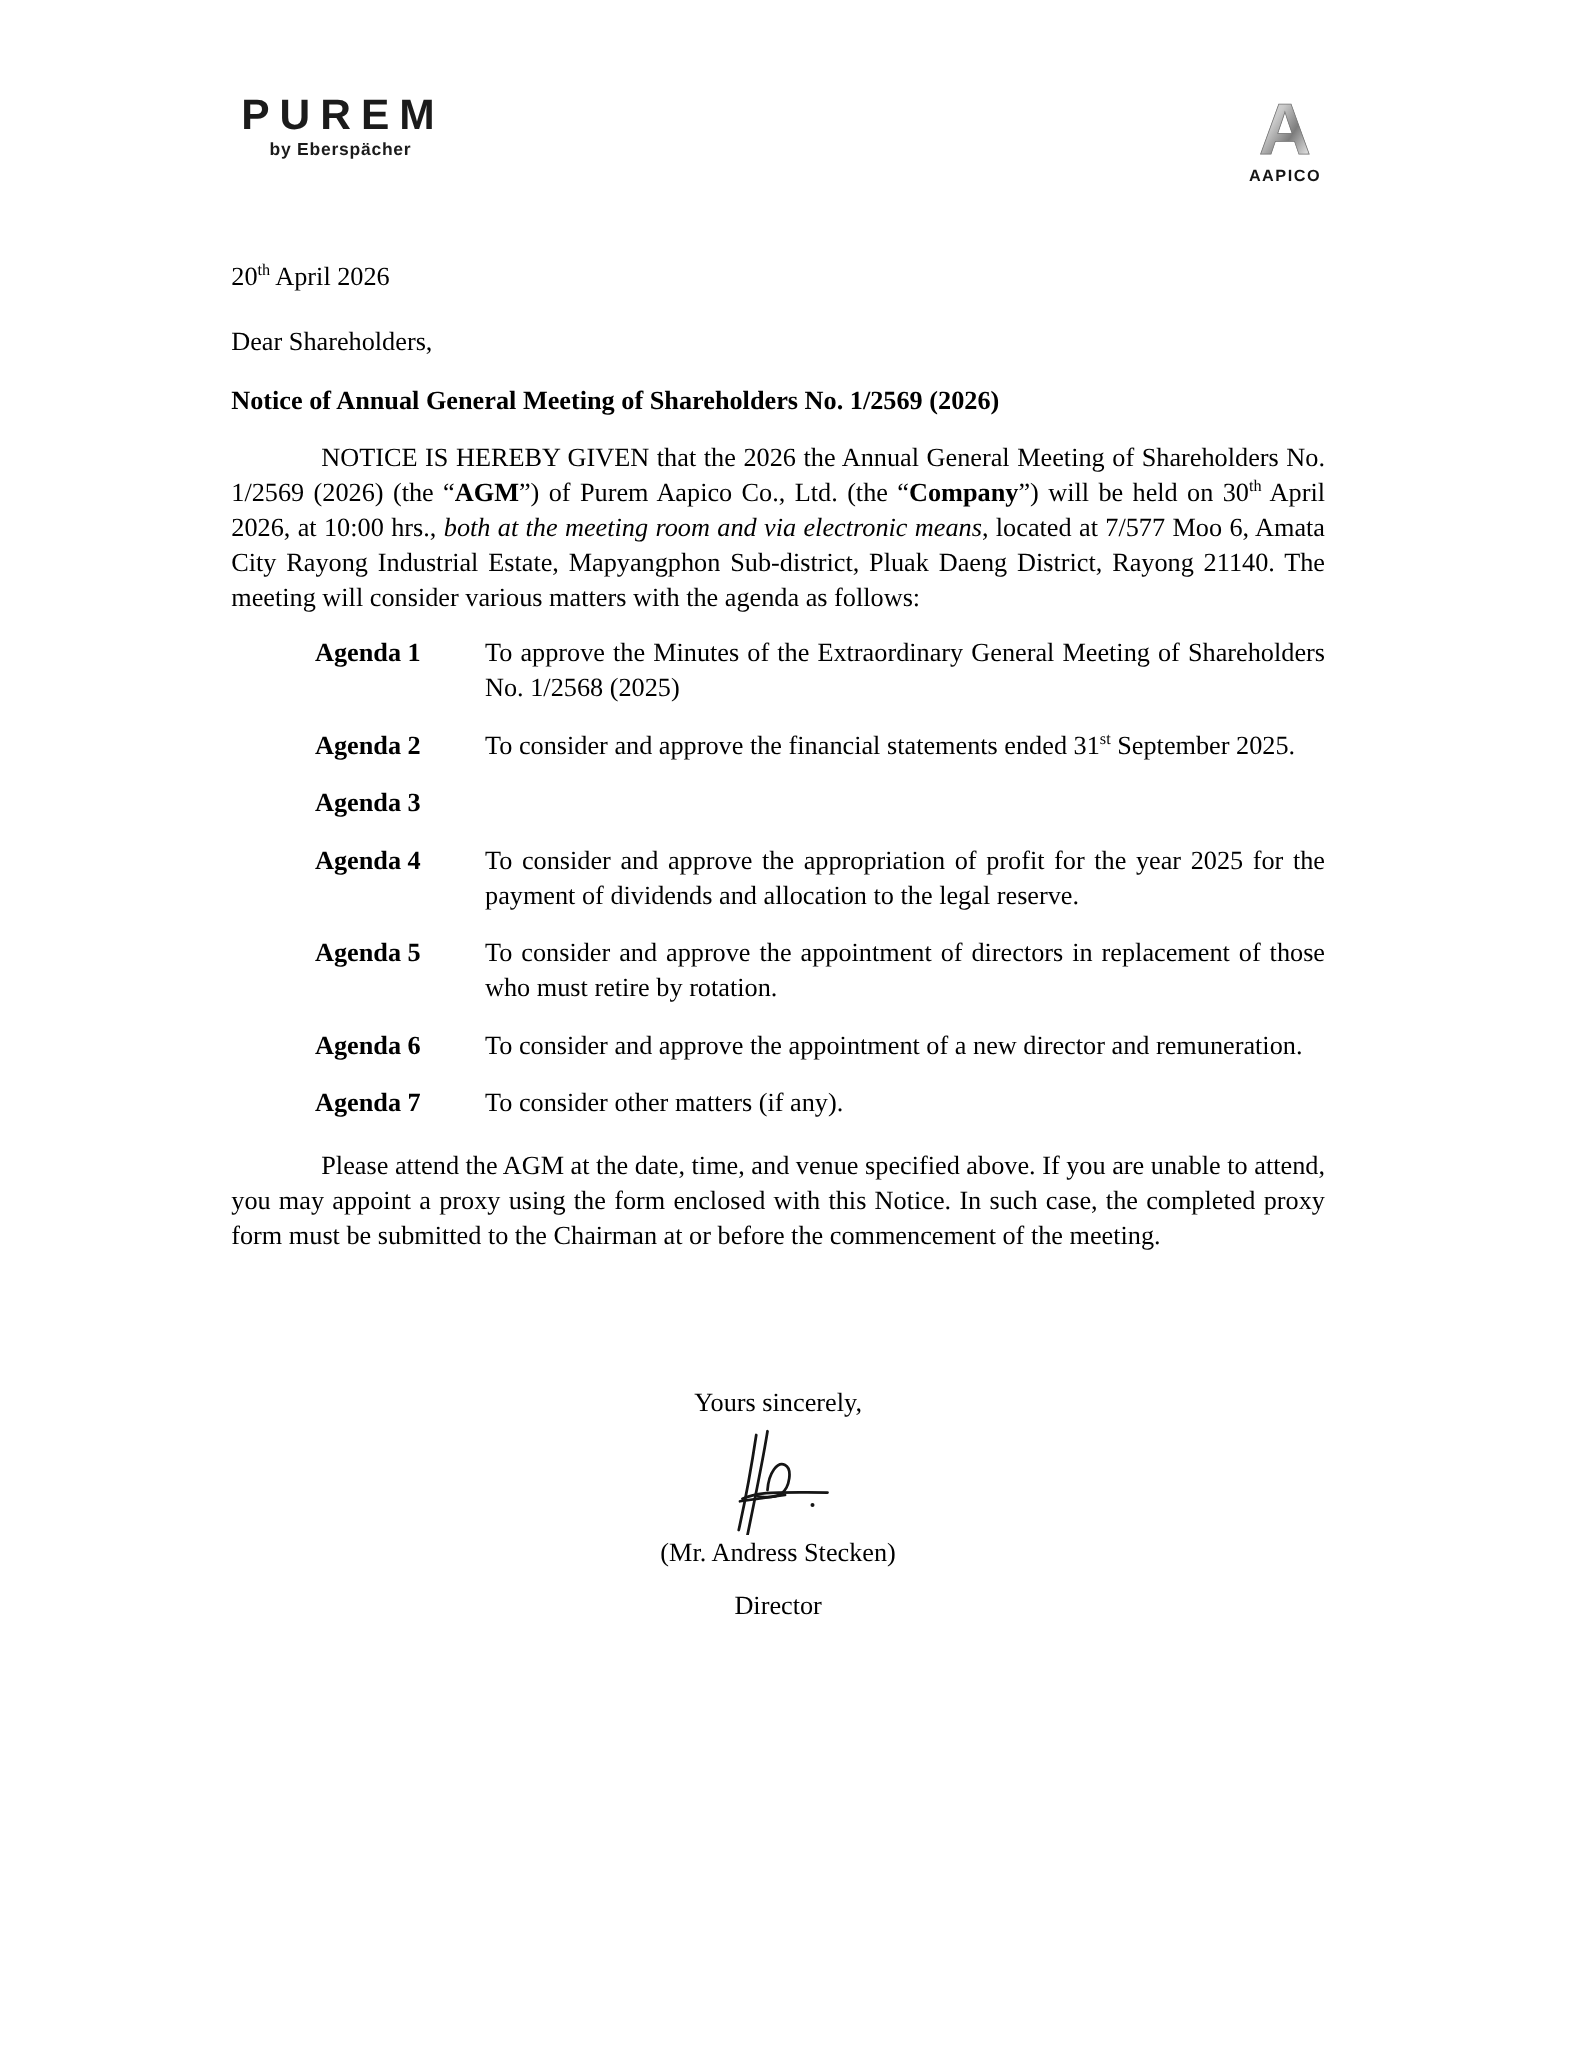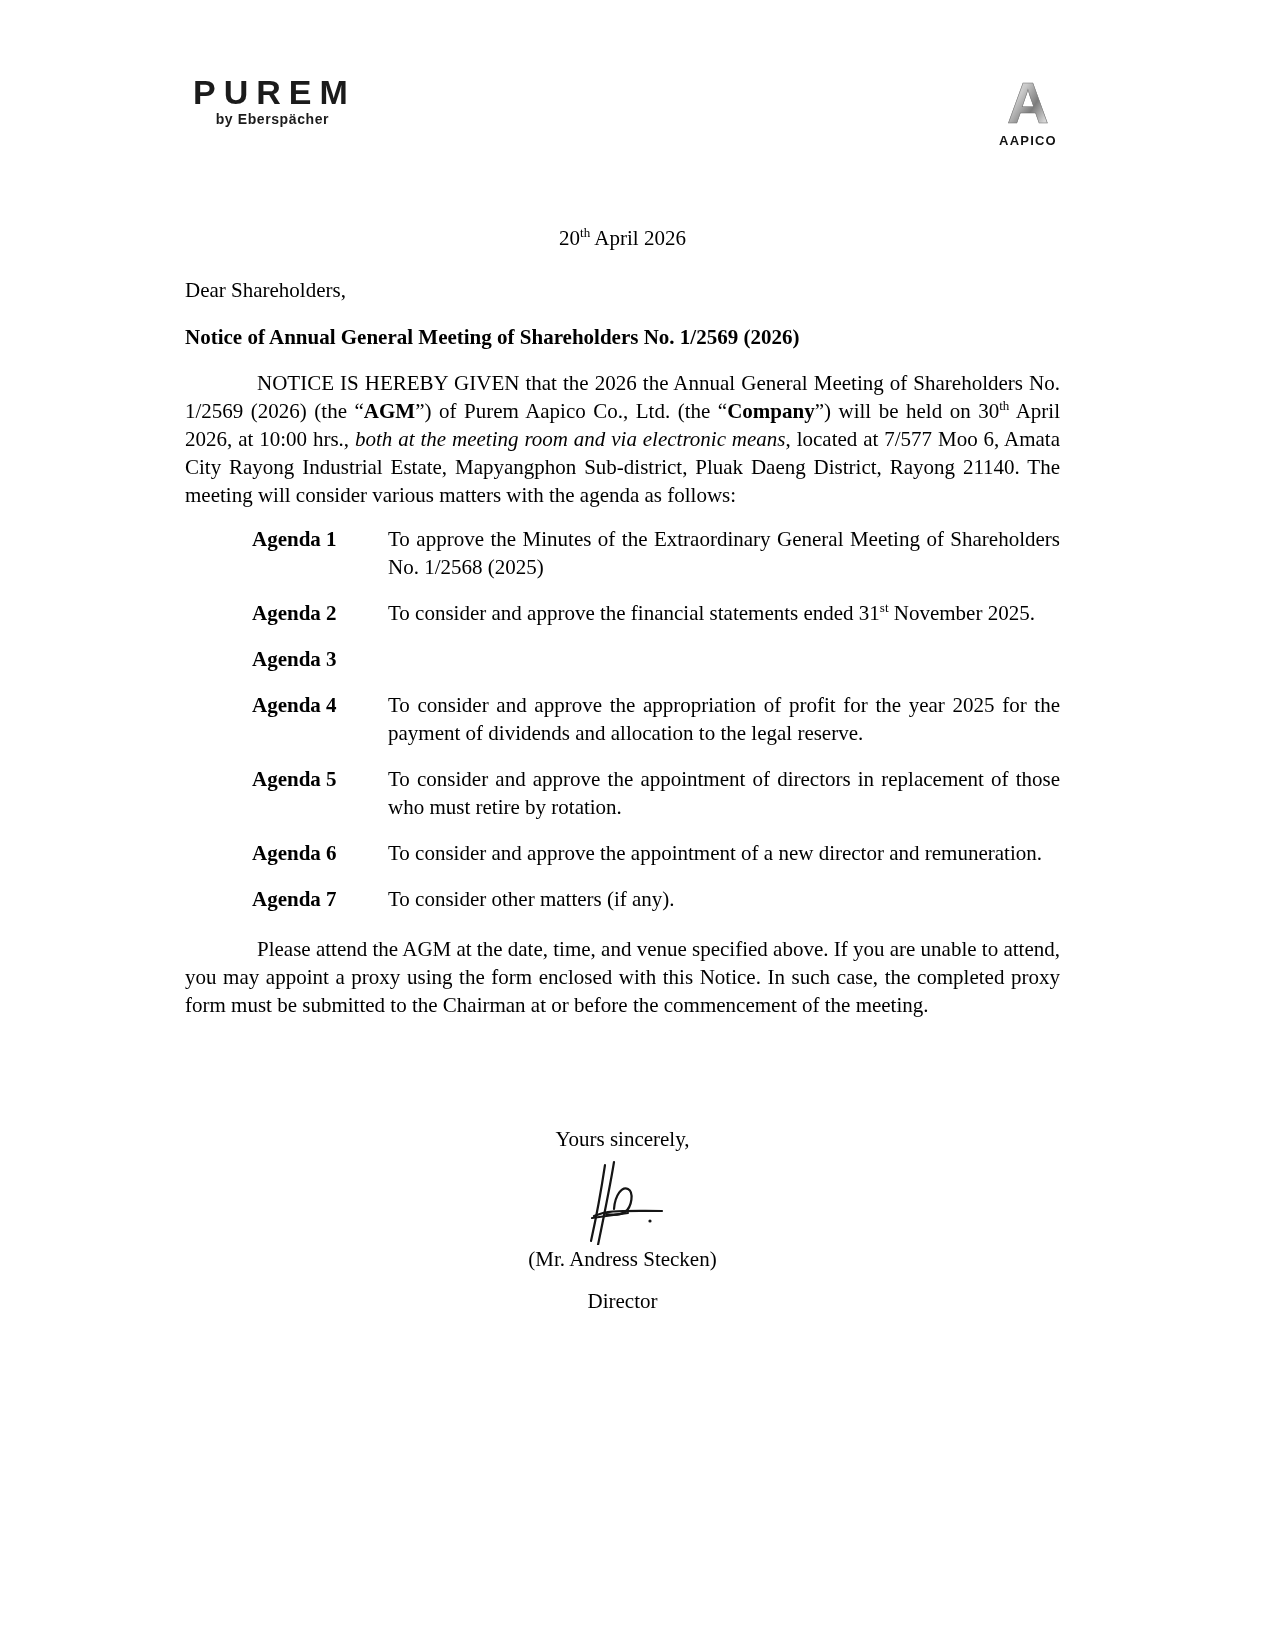--- a/index.html
+++ b/index.html
@@ -28,21 +28,21 @@
     color: #1b1b1b; text-align: center; margin-top: 2px; padding-right: 4px;
   }
   .aapico-logo { width: 64px; text-align: center; margin-top: -2px; }
   .aapico-label {
     font-family: "Liberation Sans", sans-serif;
     font-weight: 700; font-size: 13px; letter-spacing: 1.2px;
     color: #141414; margin-top: -2px;
   }
 
   
-  .date-line { text-align: center; margin-top: 76px; line-height: 28px; }
+  .date-line { margin-top: 59px; line-height: 28px; }
   .greeting  { margin-top: 24px; line-height: 28px; }
   .subject   { margin-top: 19px; font-weight: bold; line-height: 28px; }
   .intro     { margin-top: 18px; text-align: justify; text-indent: 72px; line-height: 28px; }
 
   .agenda-list { margin-top: 16px; }
   .agenda-row  { display: flex; padding-left: 67px; margin-bottom: 18px; line-height: 28px; }
   .agenda-label{ width: 136px; flex-shrink: 0; font-weight: bold; }
   .agenda-body { flex: 1; text-align: justify; }
 
   .closing { margin-top: 22px; text-align: justify; text-indent: 72px; line-height: 28px; }
@@ -94,21 +94,21 @@
 
   <div class="intro"><span>NOTICE IS HEREBY GIVEN that the 2026 the Annual General Meeting of Shareholders No. 1/2569 (2026) (the “</span><span class="b">AGM</span><span>”) of Purem Aapico Co., Ltd. (the “</span><span class="b">Company</span><span>”) will be held on 30</span><sup>th</sup><span> April 2026, at 10:00 hrs., </span><span class="i">both at the meeting room and via electronic means</span><span>, located at 7/577 Moo 6, Amata City Rayong Industrial Estate, Mapyangphon Sub-district, Pluak Daeng District, Rayong 21140. The meeting will consider various matters with the agenda as follows:</span></div>
 
   <div class="agenda-list">
     <div class="agenda-row">
       <div class="agenda-label">Agenda 1</div>
       <div class="agenda-body"><span>To approve the Minutes of the Extraordinary General Meeting of Shareholders No. 1/2568 (2025)</span></div>
     </div>
     <div class="agenda-row">
       <div class="agenda-label">Agenda 2</div>
-      <div class="agenda-body"><span>To consider and approve the financial statements ended 31</span><sup>st</sup><span> November 2025.</span></div>
+      <div class="agenda-body"><span>To consider and approve the financial statements ended 31</span><sup>st</sup><span> September 2025.</span></div>
     </div>
     <div class="agenda-row">
       <div class="agenda-label">Agenda 3</div>
     </div>
     <div class="agenda-row">
       <div class="agenda-label">Agenda 4</div>
       <div class="agenda-body"><span>To consider and approve the appropriation of profit for the year 2025 for the payment of dividends and allocation to the legal reserve.</span></div>
     </div>
     <div class="agenda-row">
       <div class="agenda-label">Agenda 5</div>

